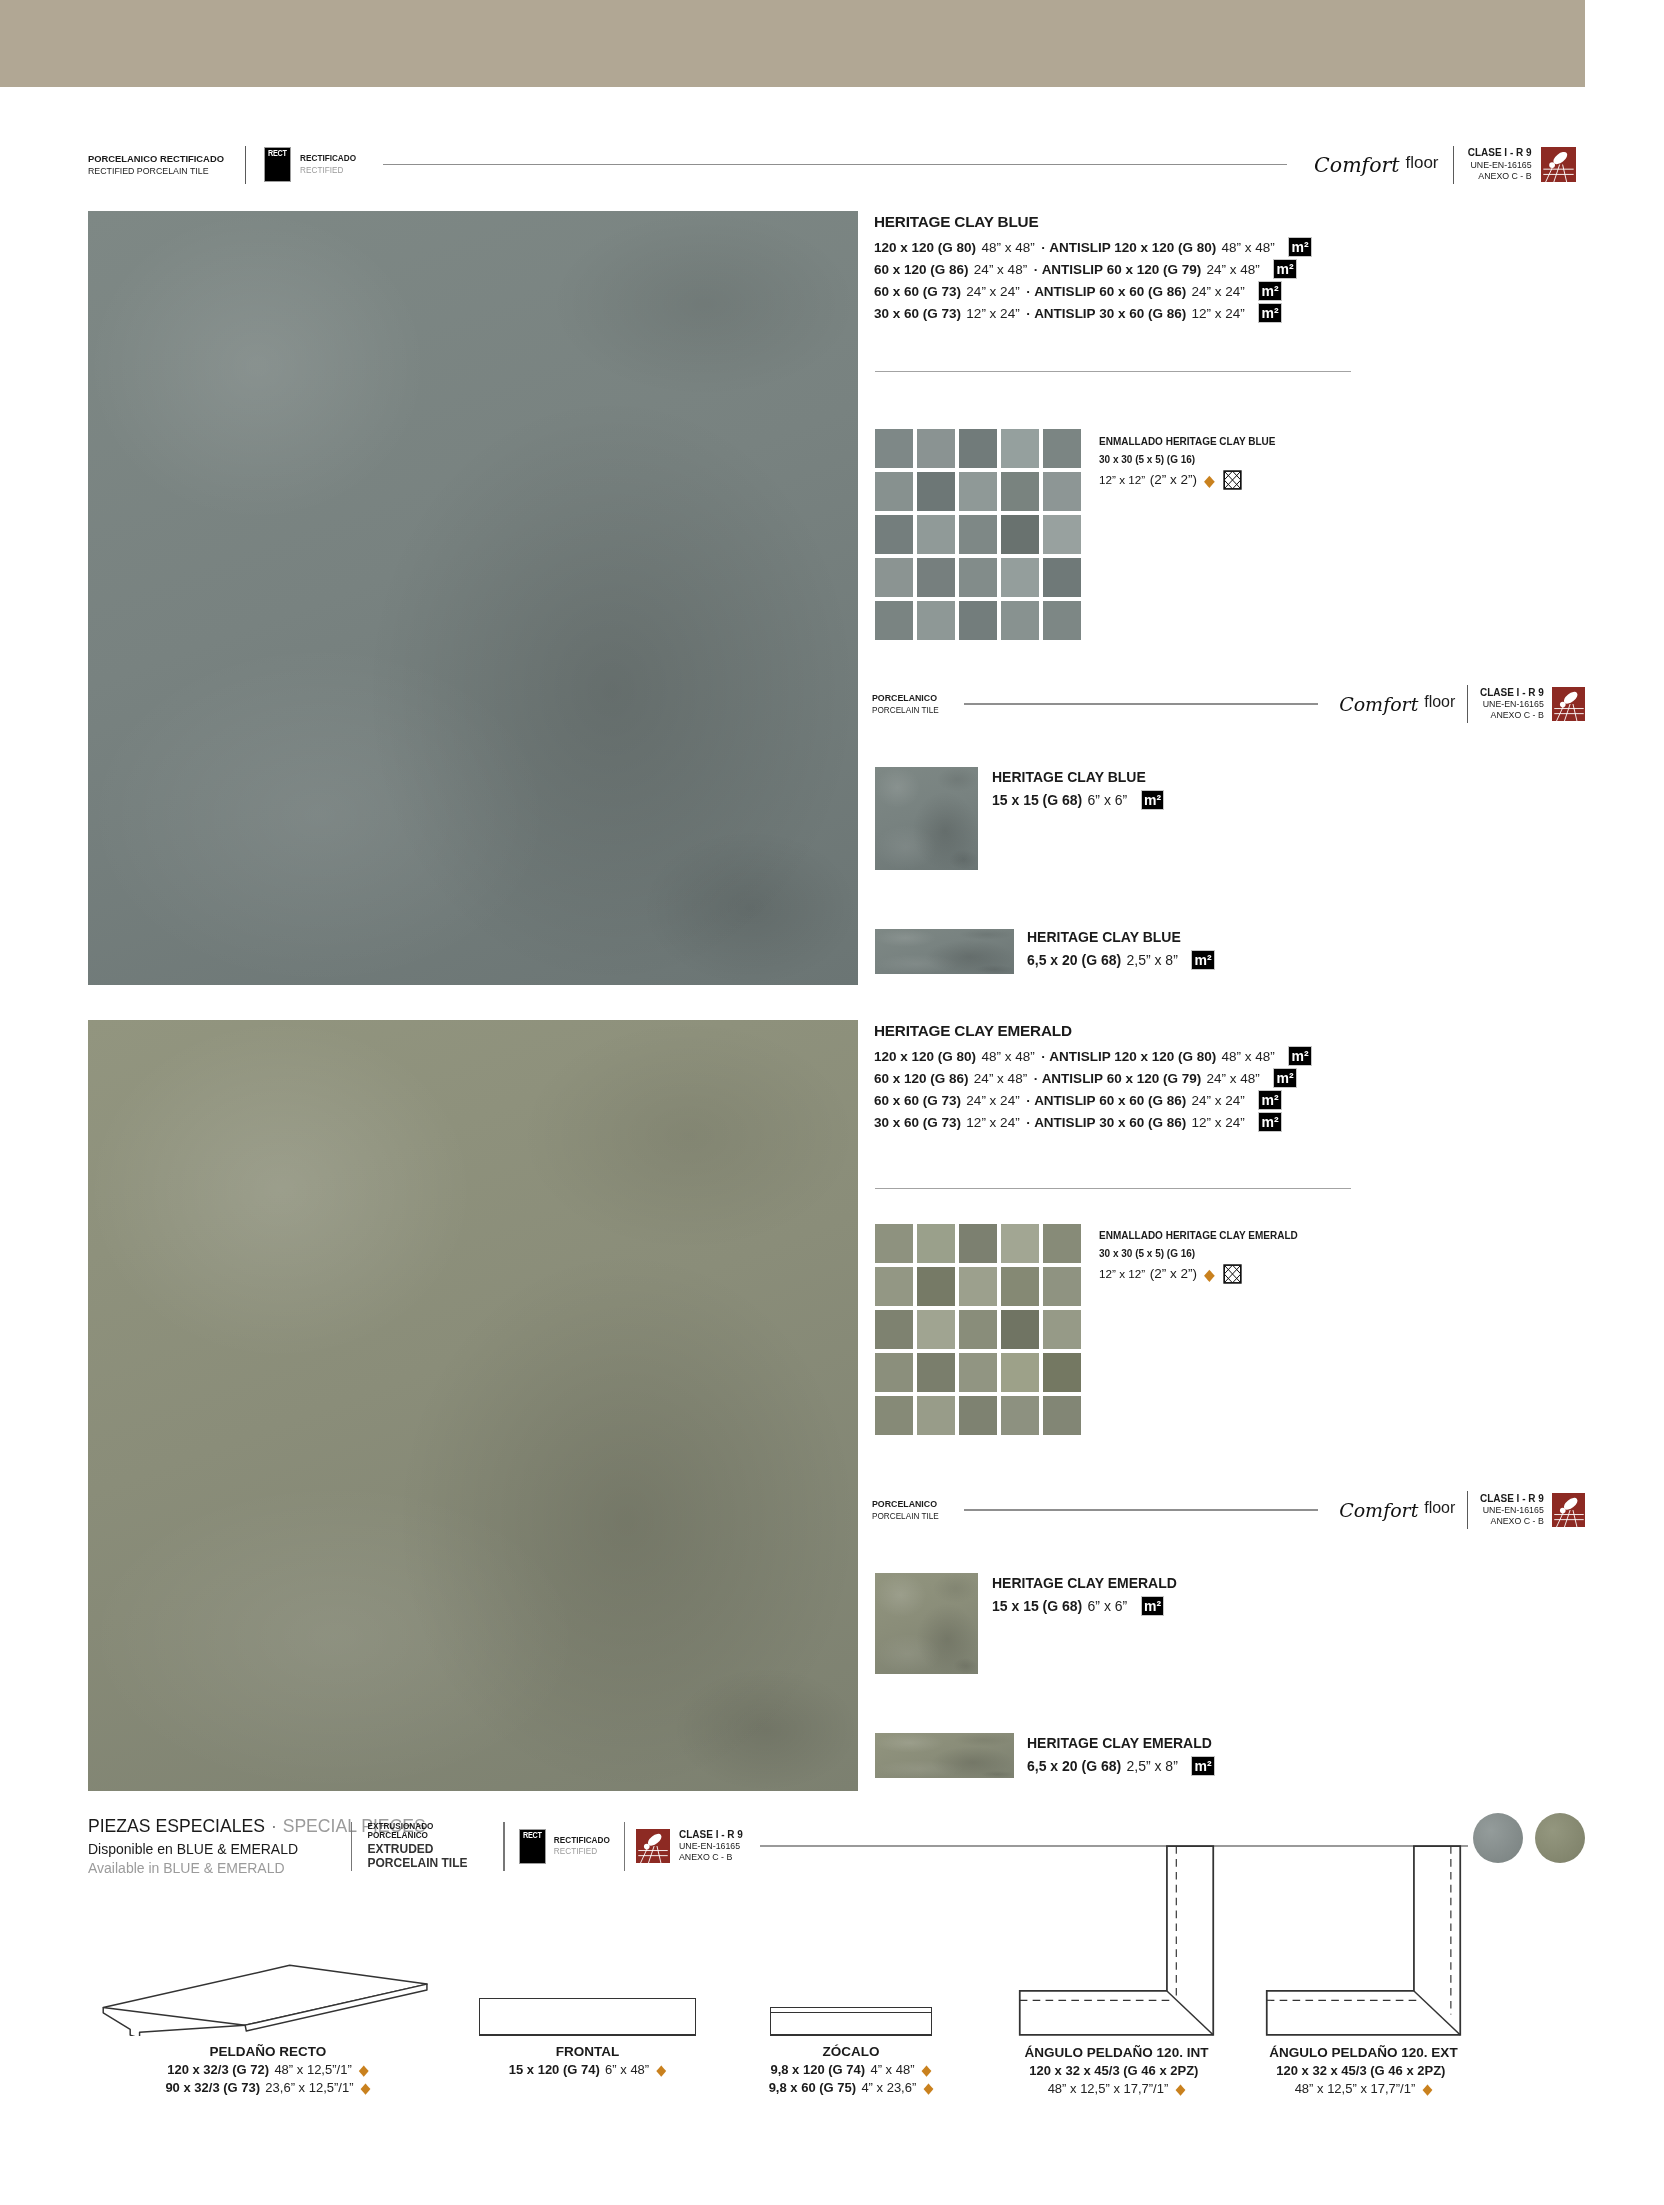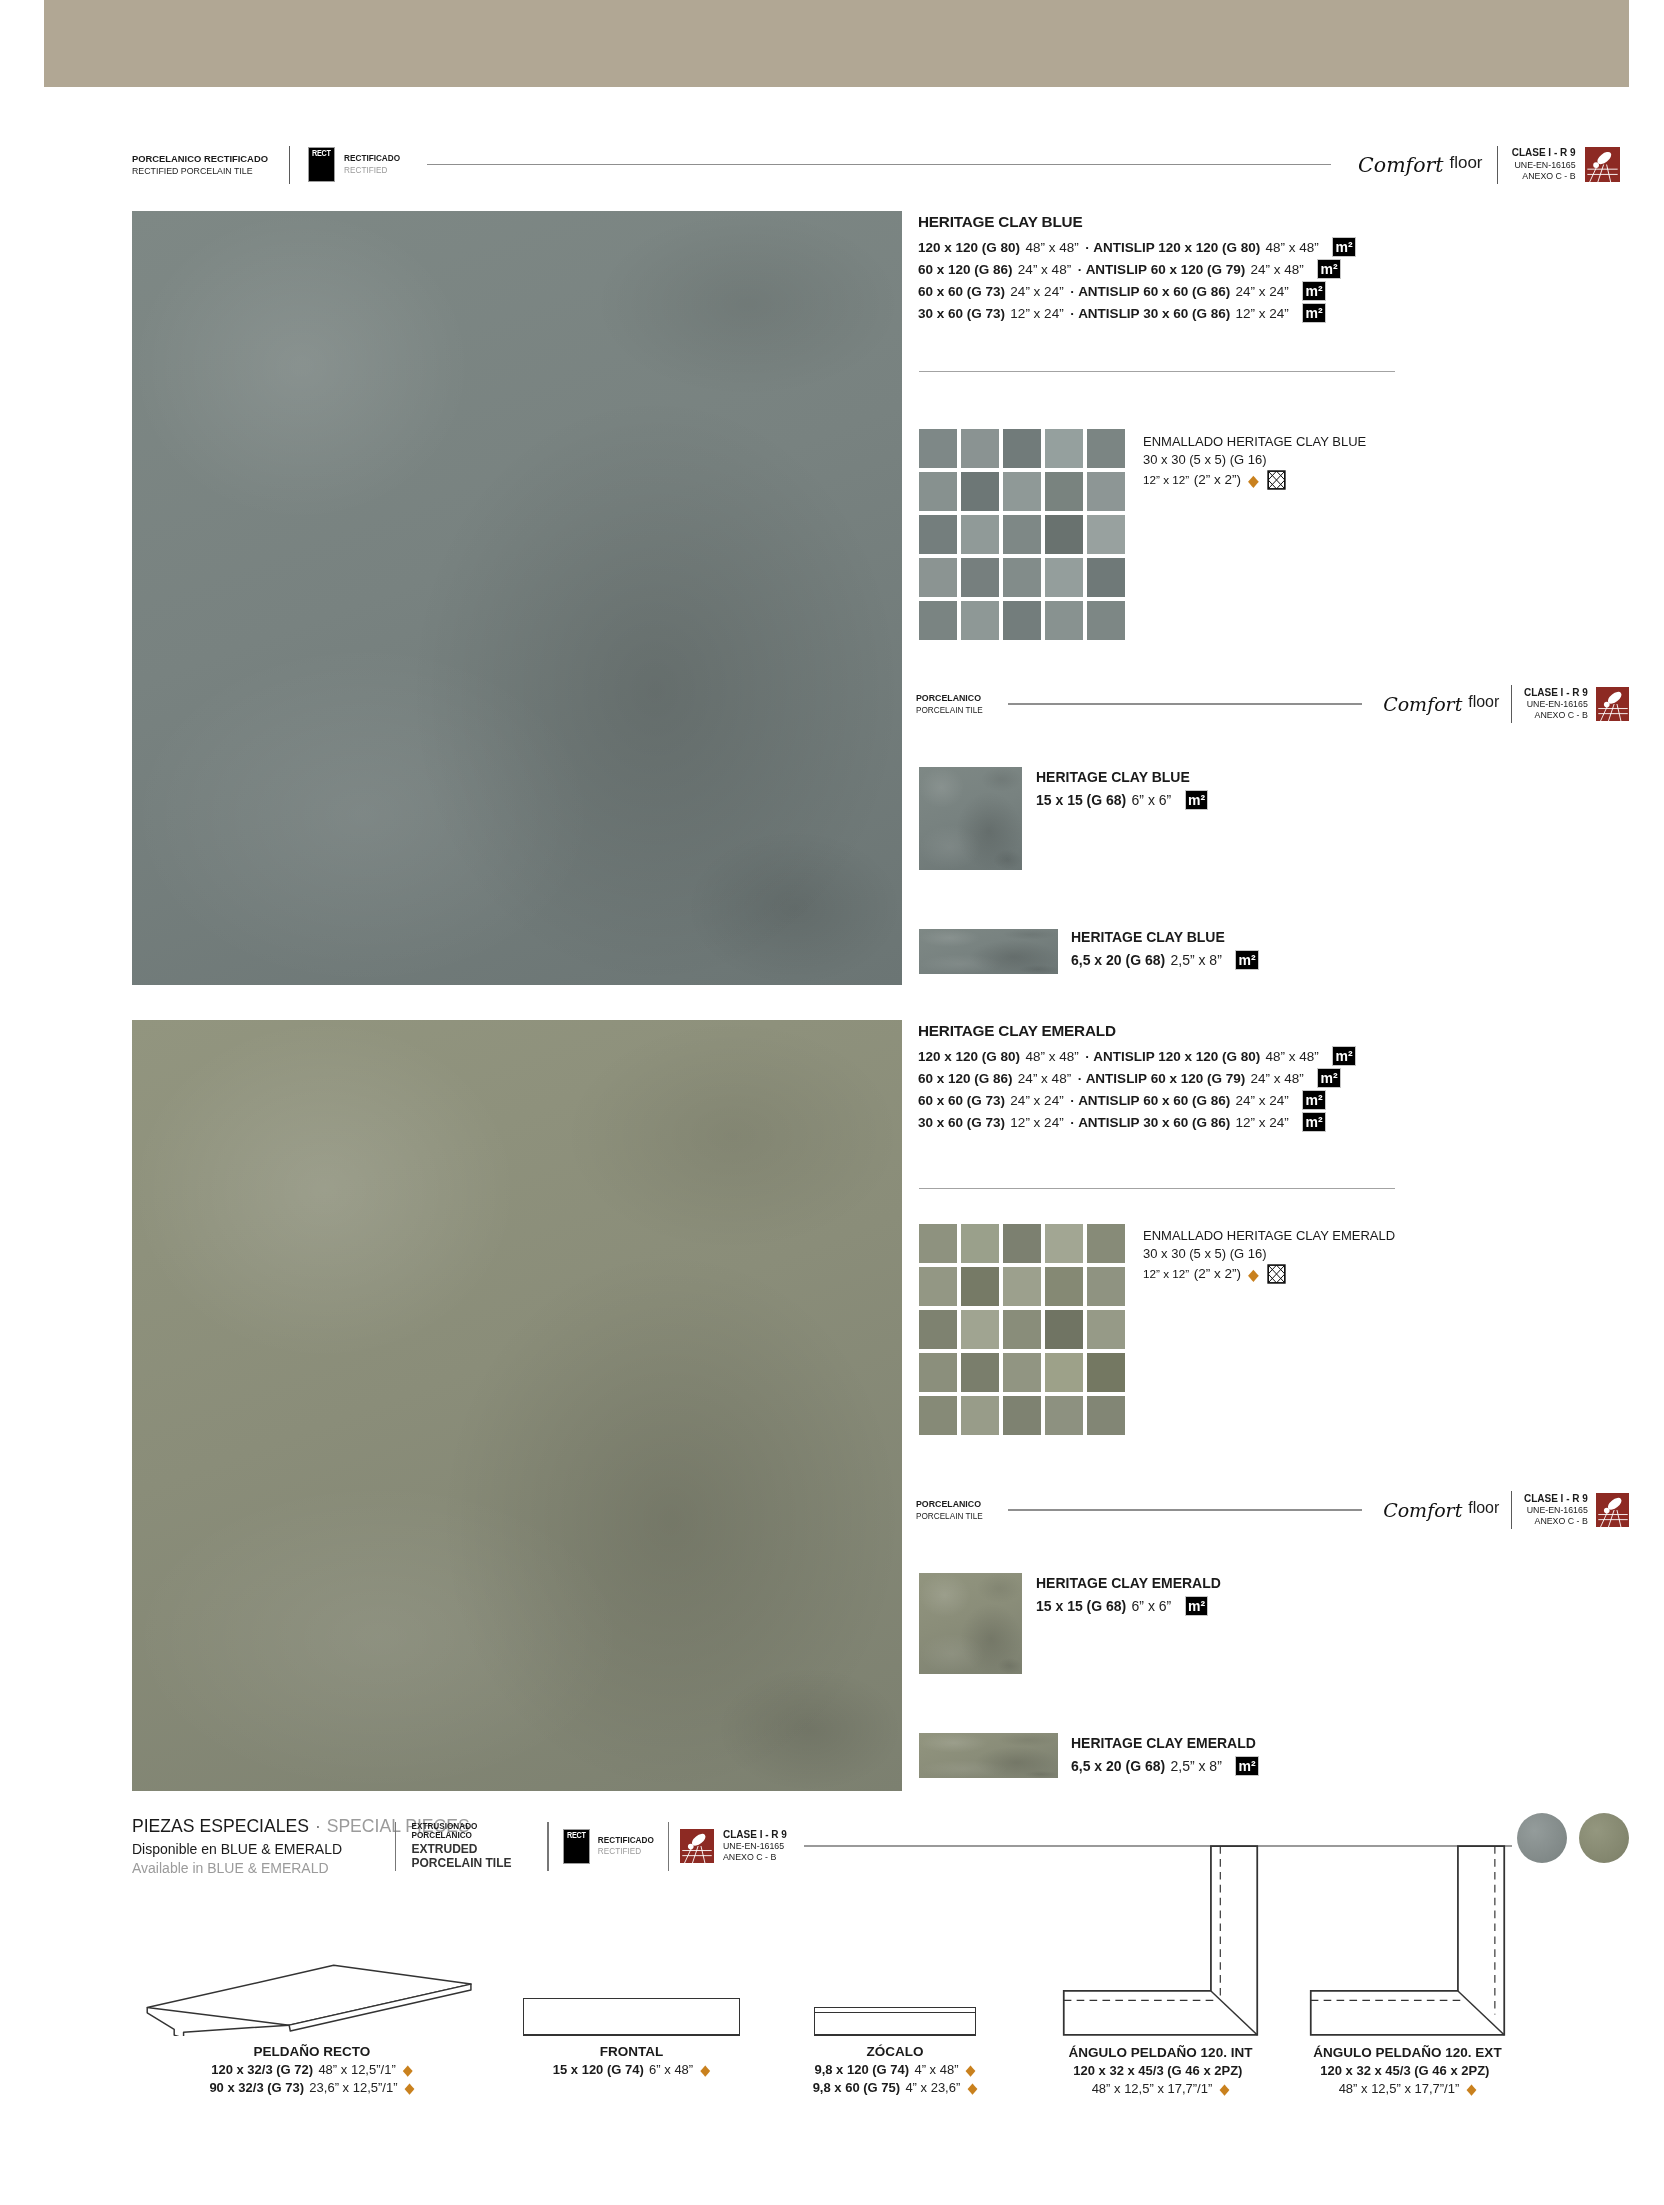--- a/index.html
+++ b/index.html
@@ -1,21 +1,21 @@
 <!DOCTYPE html>
 <html style="--topbar: #b1a794; --red: #8d2a23; --orange: #c9811e; --rule: #8f8f8f; --ink: #1a1a1a; --muted: #9b9b9b;font-size:9.4px"><head>
 <meta charset="utf-8">
 <style>
   :root{
     --topbar:#b1a794; --red:#8d2a23; --orange:#c9811e; --rule:#8f8f8f;
     --ink:#1a1a1a; --muted:#9b9b9b;
   }
   html,body{margin:0;padding:0;background:#fff;}
   .page{position:relative;width:1585px;height:2205px;background:#fff;overflow:hidden;
-        font-family:"Liberation Sans",sans-serif;color:var(--ink);margin-left:44px;}
+        font-family:"Liberation Sans",sans-serif;color:var(--ink);}
   .abs{position:absolute;}
   .col{display:flex;flex-direction:column;}
 
   .topbar{left:0;top:0;width:1665px;height:87px;background:var(--topbar);}
 
   
   .hdr{left:88px;top:143px;width:1488px;height:43px;display:flex;align-items:center;}
   .h-es{font-weight:bold;font-size:9.4px;}
   .h-en{font-size:8.8px;color:#222;margin-top:2.3px;}
   .vdiv{width:1.2px;background:#5a5a5a;height:38px;flex:0 0 auto;}
@@ -55,21 +55,21 @@
   .stitle{font-weight:bold;font-size:15.3px;letter-spacing:-0.2px;}
   .size-row{font-size:13.5px;height:22px;display:flex;align-items:center;white-space:nowrap;}
   .sb{font-weight:bold;margin-right:5.3px;}
   .sl{color:#222;margin-right:5.3px;}
   .sdot{font-weight:bold;margin:0 3.5px 0 1.2px;}
   .m2{background:#000;color:#fff;font-size:14px;font-weight:bold;padding:1.8px 2.3px;
       border:1.8px solid #c6c6c6;margin-left:8.2px;line-height:1;}
   .rule-h{height:1.2px;background:#a3a3a3;}
 
   .enm{line-height:17.6px;}
-  .enm-t,.enm-s{font-weight:normal;font-size:13px;display:block;}
+  .enm-t,.enm-s{font-weight:bold;font-size:10px;display:block;}
   .enm-row{display:flex;align-items:center;margin-top:1.8px;}
   .enm-i{font-size:11.7px;color:#111;}
   .enm-i2{font-size:13.5px;margin-left:4.7px;}
   .dia{color:var(--orange);font-size:14px;display:inline-block;transform:scaleY(1.15);
        line-height:1;margin-left:7px;}
   .mesh{width:19px;height:20px;margin-left:8.2px;}
 
   .tl-t{font-weight:bold;font-size:14px;display:block;}
   .tl-row{display:flex;align-items:center;margin-top:5.3px;font-size:14px;white-space:nowrap;}
 

